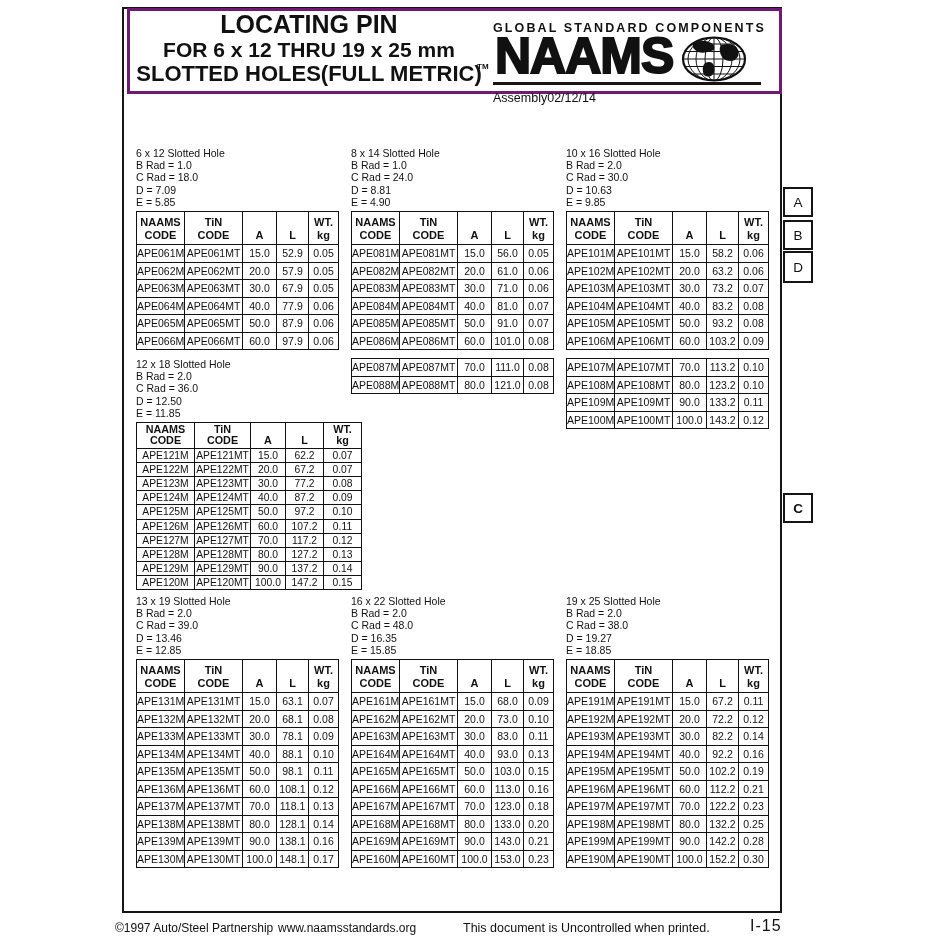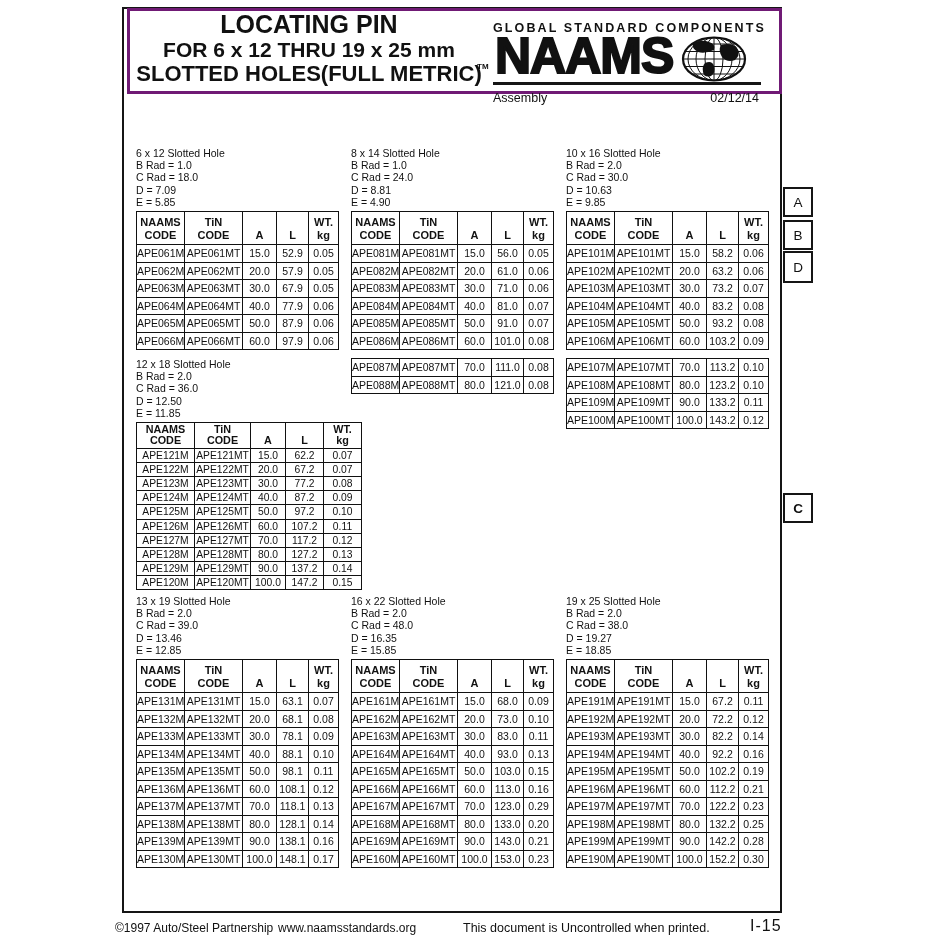--- a/index.html
+++ b/index.html
@@ -18,21 +18,21 @@
   .t2{font-size:21px;font-weight:bold;line-height:23px;}
   .t3{font-size:22px;font-weight:bold;line-height:25px;white-space:nowrap;}
   .brand-zone{position:absolute;left:363px;top:10px;width:282px;}
   .tagline{font-size:12.5px;font-weight:bold;letter-spacing:2.1px;white-space:nowrap;line-height:14px;}
   .brand-row{position:relative;height:45px;display:flex;align-items:flex-start;padding-left:2px;}
   .tm{position:absolute;left:-16px;top:27px;font-size:8px;font-weight:bold;letter-spacing:0;}
   .brand{font-size:50px;line-height:43px;font-weight:bold;letter-spacing:-1px;
     -webkit-text-stroke:2px #111;}
   .globe{margin-left:8px;margin-top:1px;line-height:0;}
   .brand-rule{height:3px;background:#151515;margin-top:2px;width:268px;}
-  .meta-row{display:flex;justify-content:space-between;width:266px;font-size:12.5px;padding-top:6px;}
+  .meta-row{display:flex;justify-content:flex-start;width:266px;font-size:12.5px;padding-top:6px;}
   
   .side-label{position:absolute;left:783px;width:26px;height:26px;border:2px solid #151515;
     background:#fff;display:flex;align-items:center;justify-content:center;font-size:13.5px;}
   .pos-a{top:187px;}
   .pos-b{top:220px;}
   .pos-d{top:251px;height:28px;}
   .pos-c{top:493px;font-weight:bold;}
   
   .tsec{position:absolute;width:225px;}
   .tsec-title,.tsec-spec{font-size:10.5px;line-height:12.2px;white-space:nowrap;}
@@ -721,21 +721,21 @@
             <td>APE166MT</td>
             <td>60.0</td>
             <td>113.0</td>
             <td>0.16</td>
           </tr>
           <tr>
             <td>APE167M</td>
             <td>APE167MT</td>
             <td>70.0</td>
             <td>123.0</td>
-            <td>0.29</td>
+            <td>0.18</td>
           </tr>
           <tr>
             <td>APE168M</td>
             <td>APE168MT</td>
             <td>80.0</td>
             <td>133.0</td>
             <td>0.20</td>
           </tr>
           <tr>
             <td>APE169M</td>

